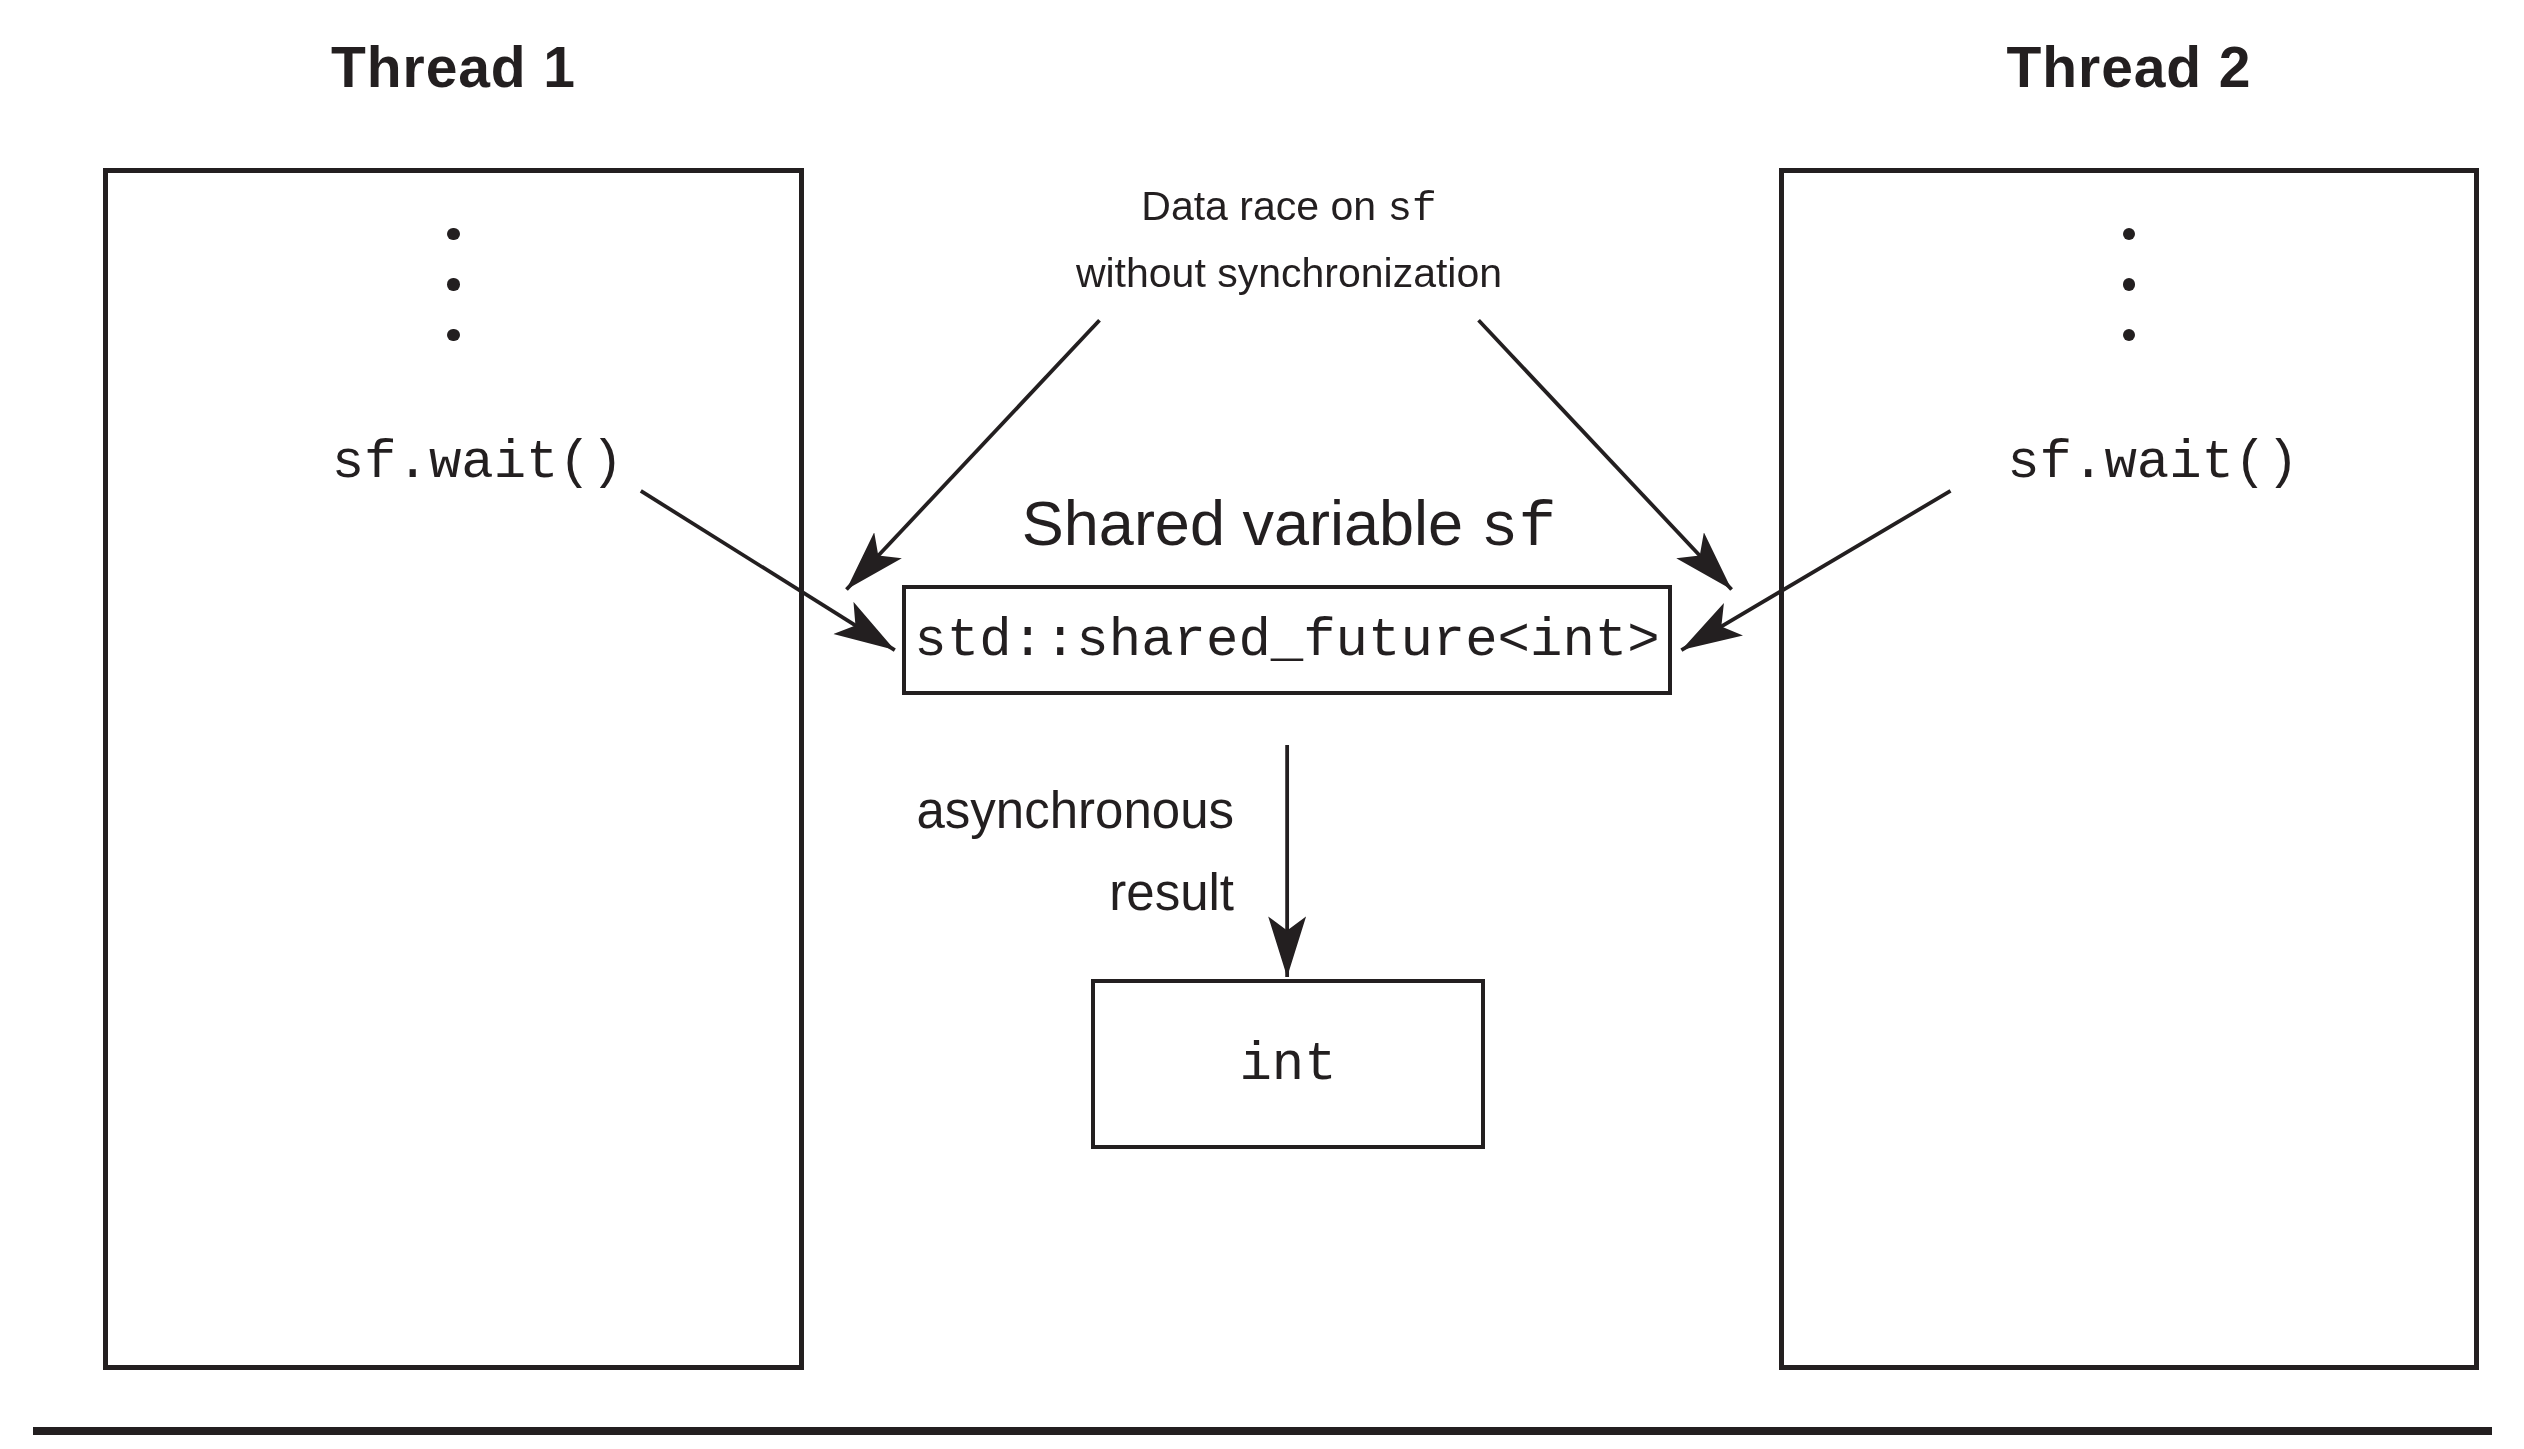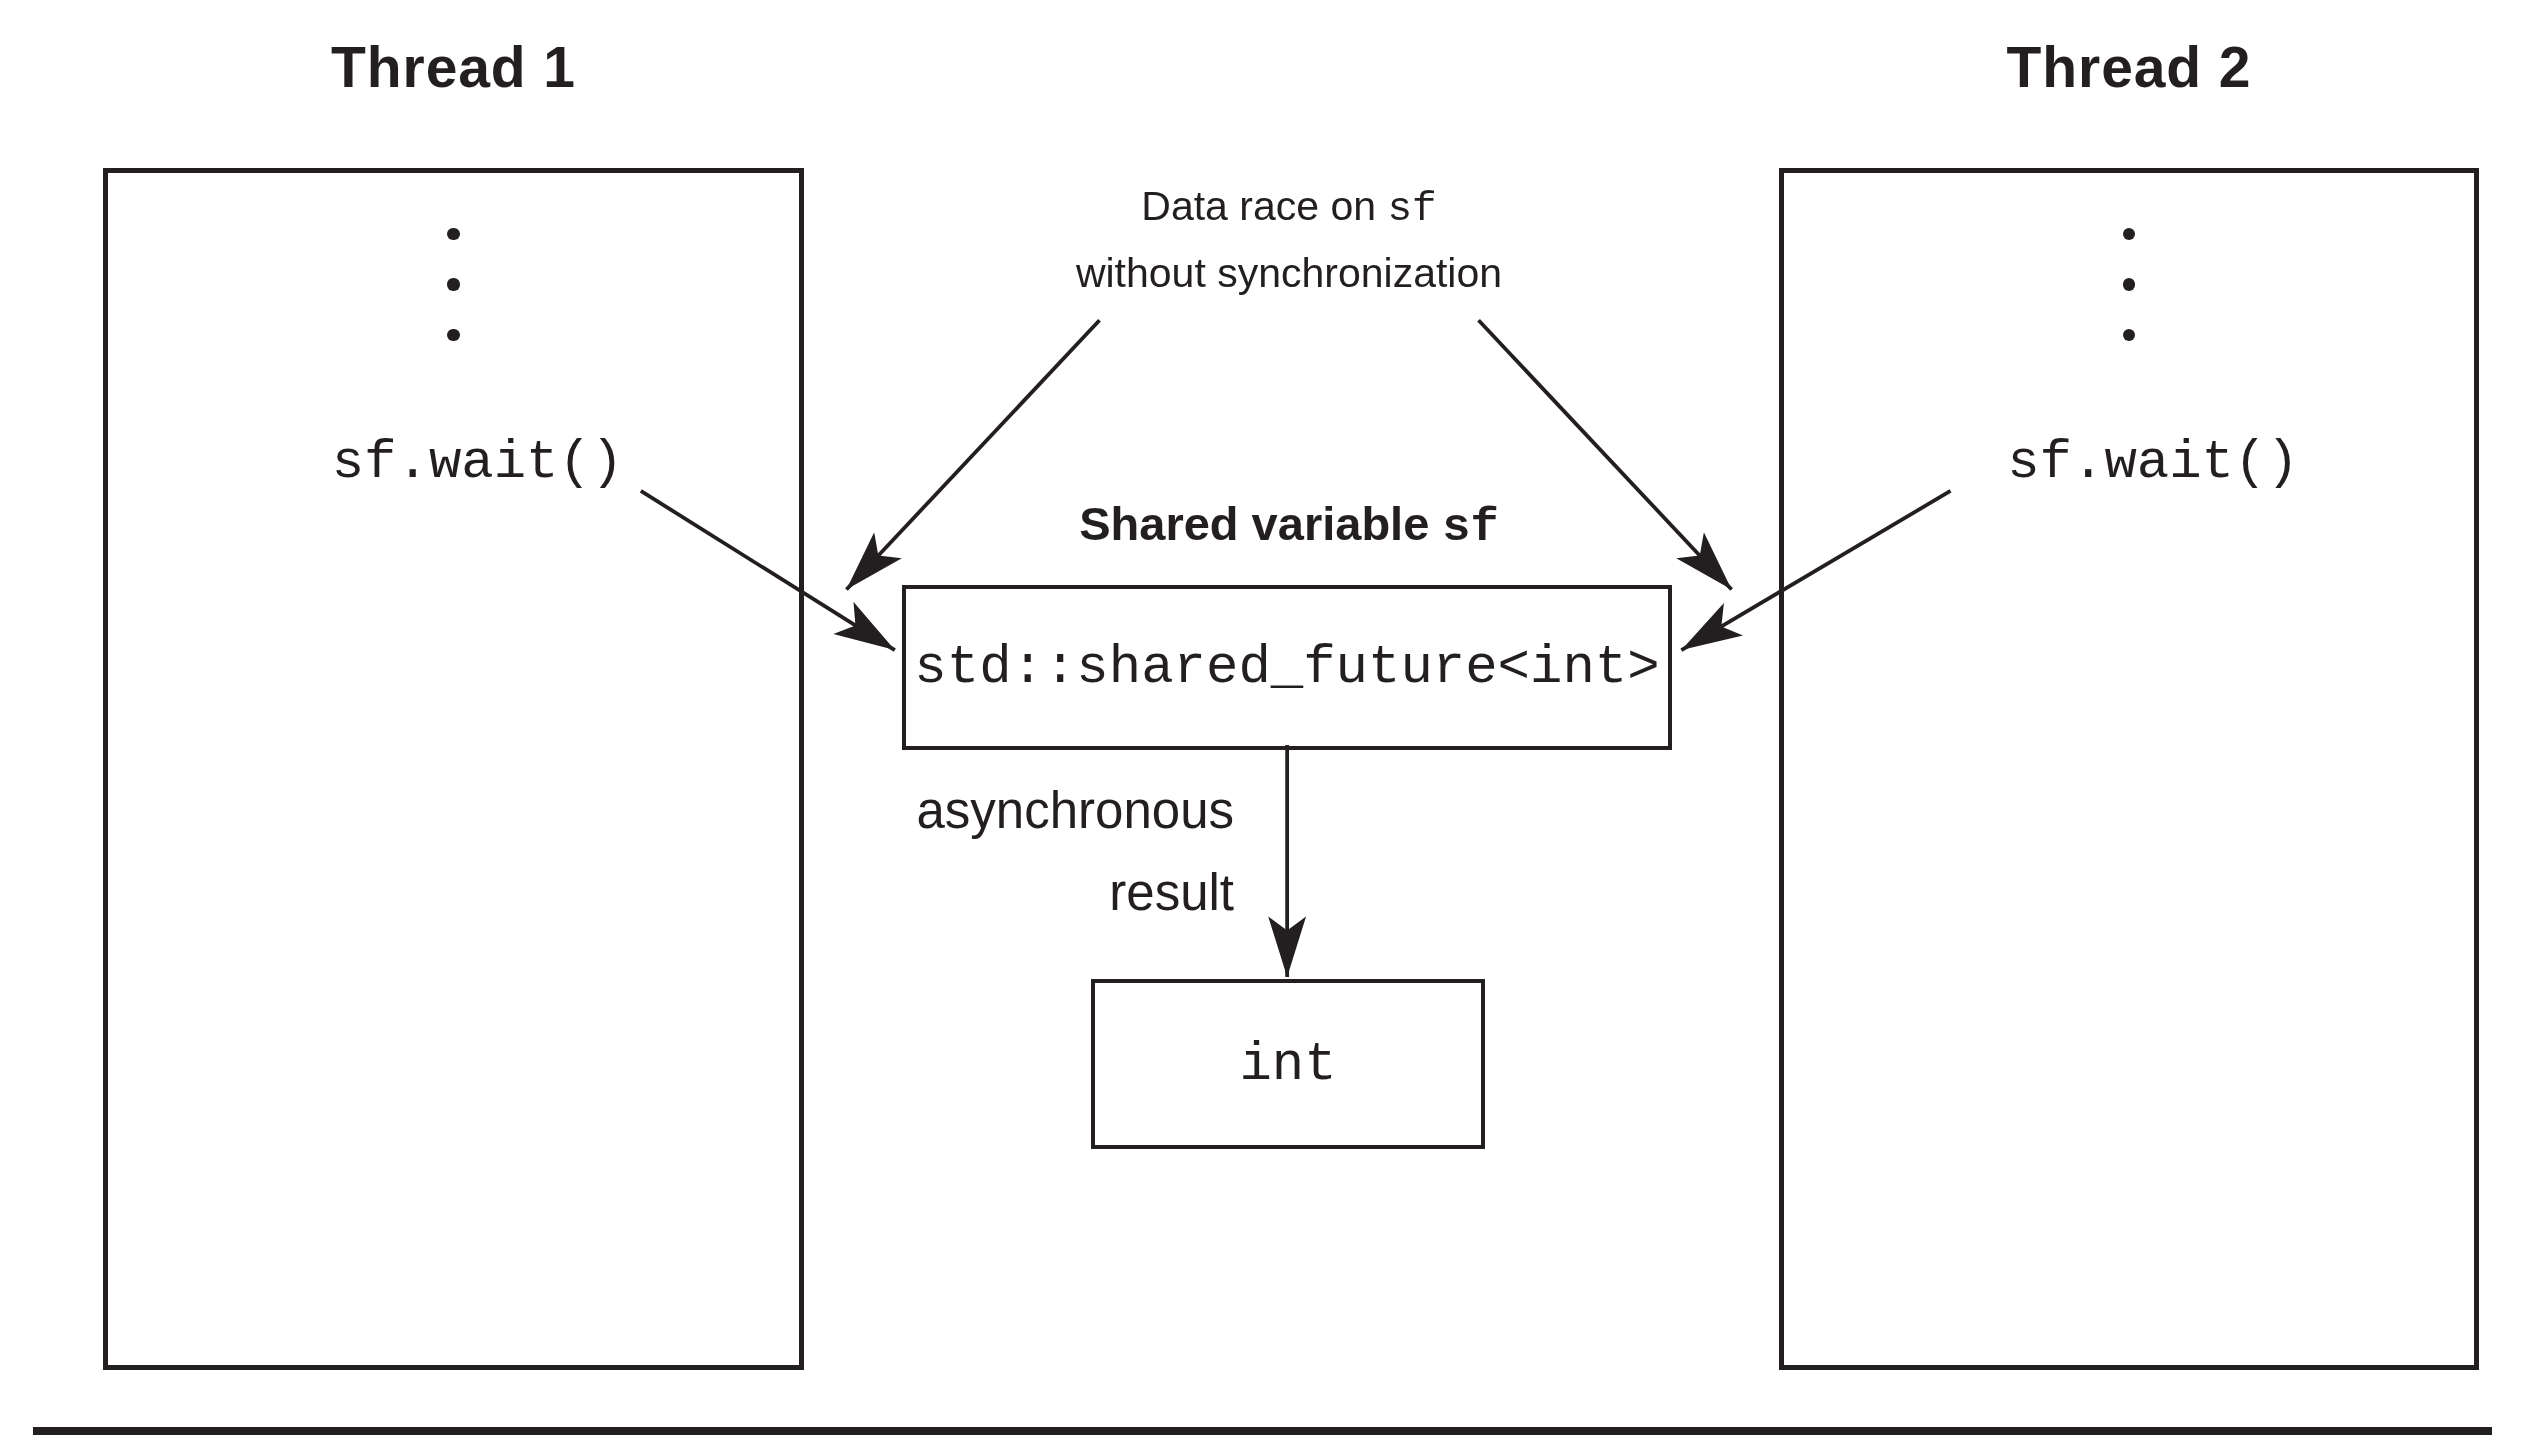--- a/index.html
+++ b/index.html
@@ -87,43 +87,42 @@
     font-size: 41px;
     line-height: 64px;
     white-space: nowrap;
   }
   #shared-var-label {
     position: absolute;
     left: 815px;
     width: 948px;
     top: 494px;
     text-align: center;
-    font-size: 47px;
+    font-size: 63px;
     line-height: 59px;
     white-space: nowrap;
-    font-weight: bold;
   }
   #refers-label {
     position: absolute;
     left: 808px;
     width: 426px;
     top: 770px;
     text-align: right;
     font-size: 51px;
     line-height: 82px;
     white-space: nowrap;
   }
 
   
   #shared-future-box {
     position: absolute;
     left: 902px;
     top: 585px;
     width: 770px;
-    height: 165px;
+    height: 110px;
     border: 4.7px solid #231f20;
     box-sizing: border-box;
     background: #ffffff;
     display: flex;
     align-items: center;
     justify-content: center;
     font-family: "Liberation Mono", monospace;
     font-size: 54px;
     white-space: nowrap;
   }

